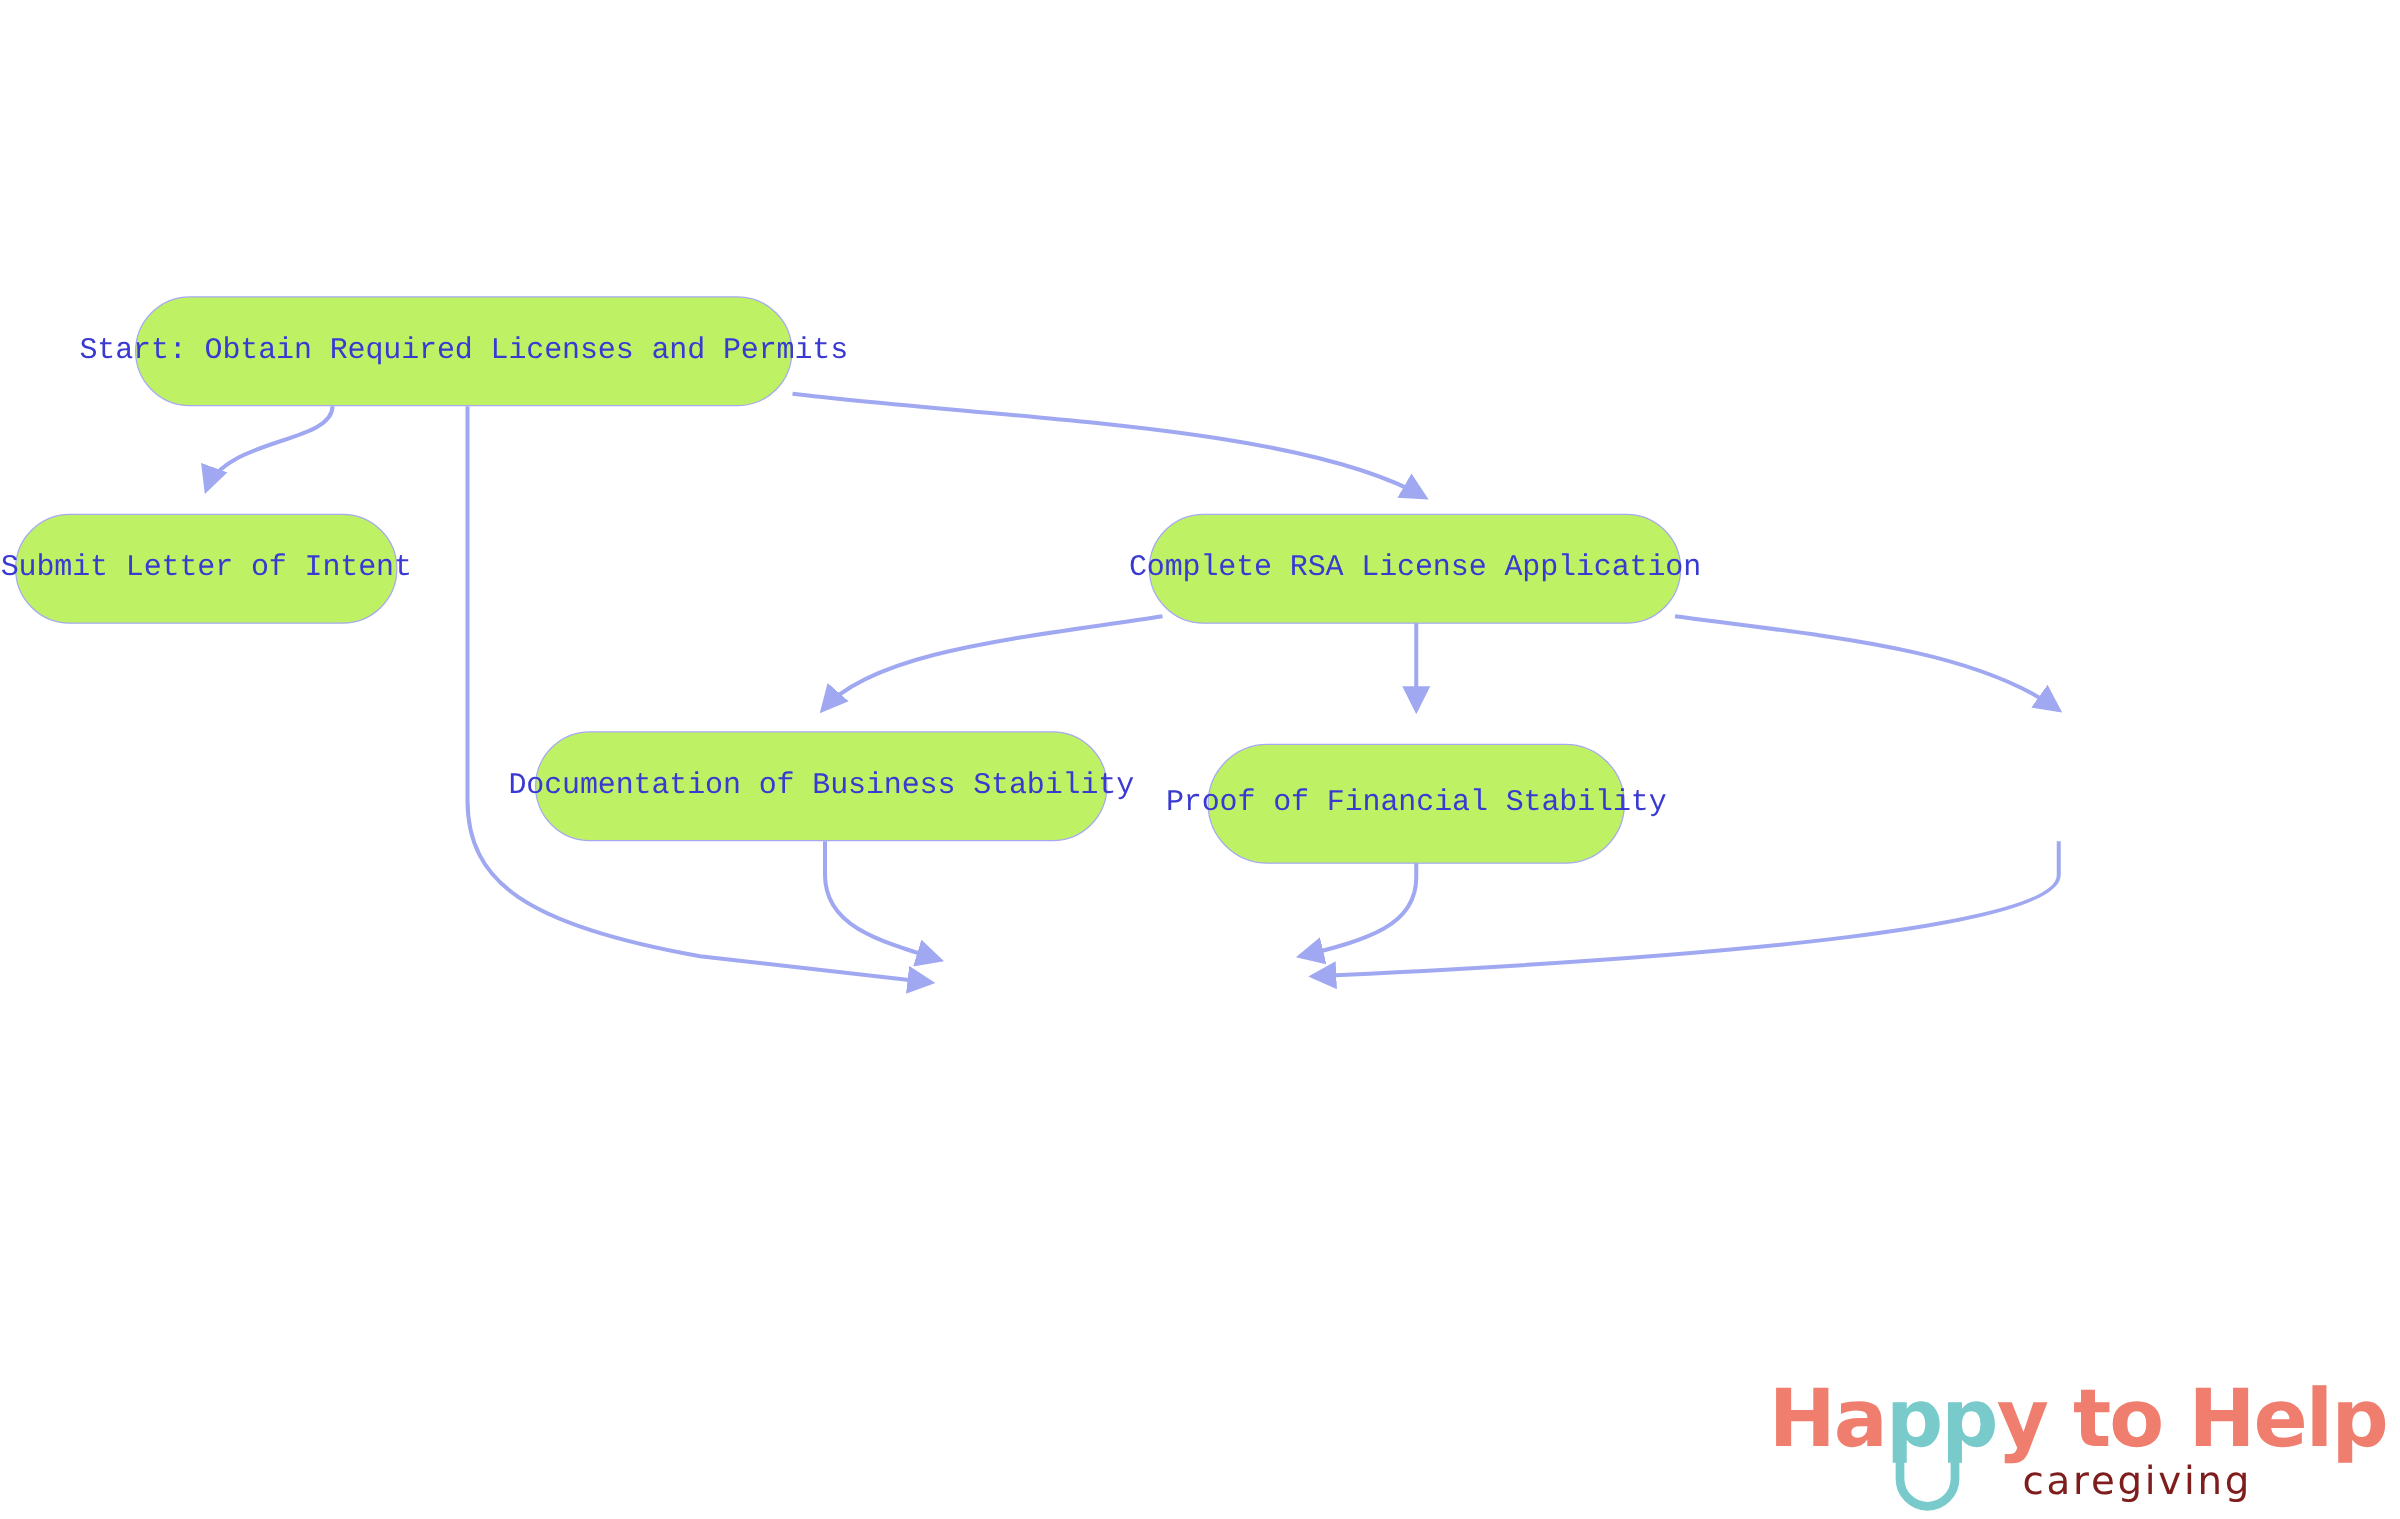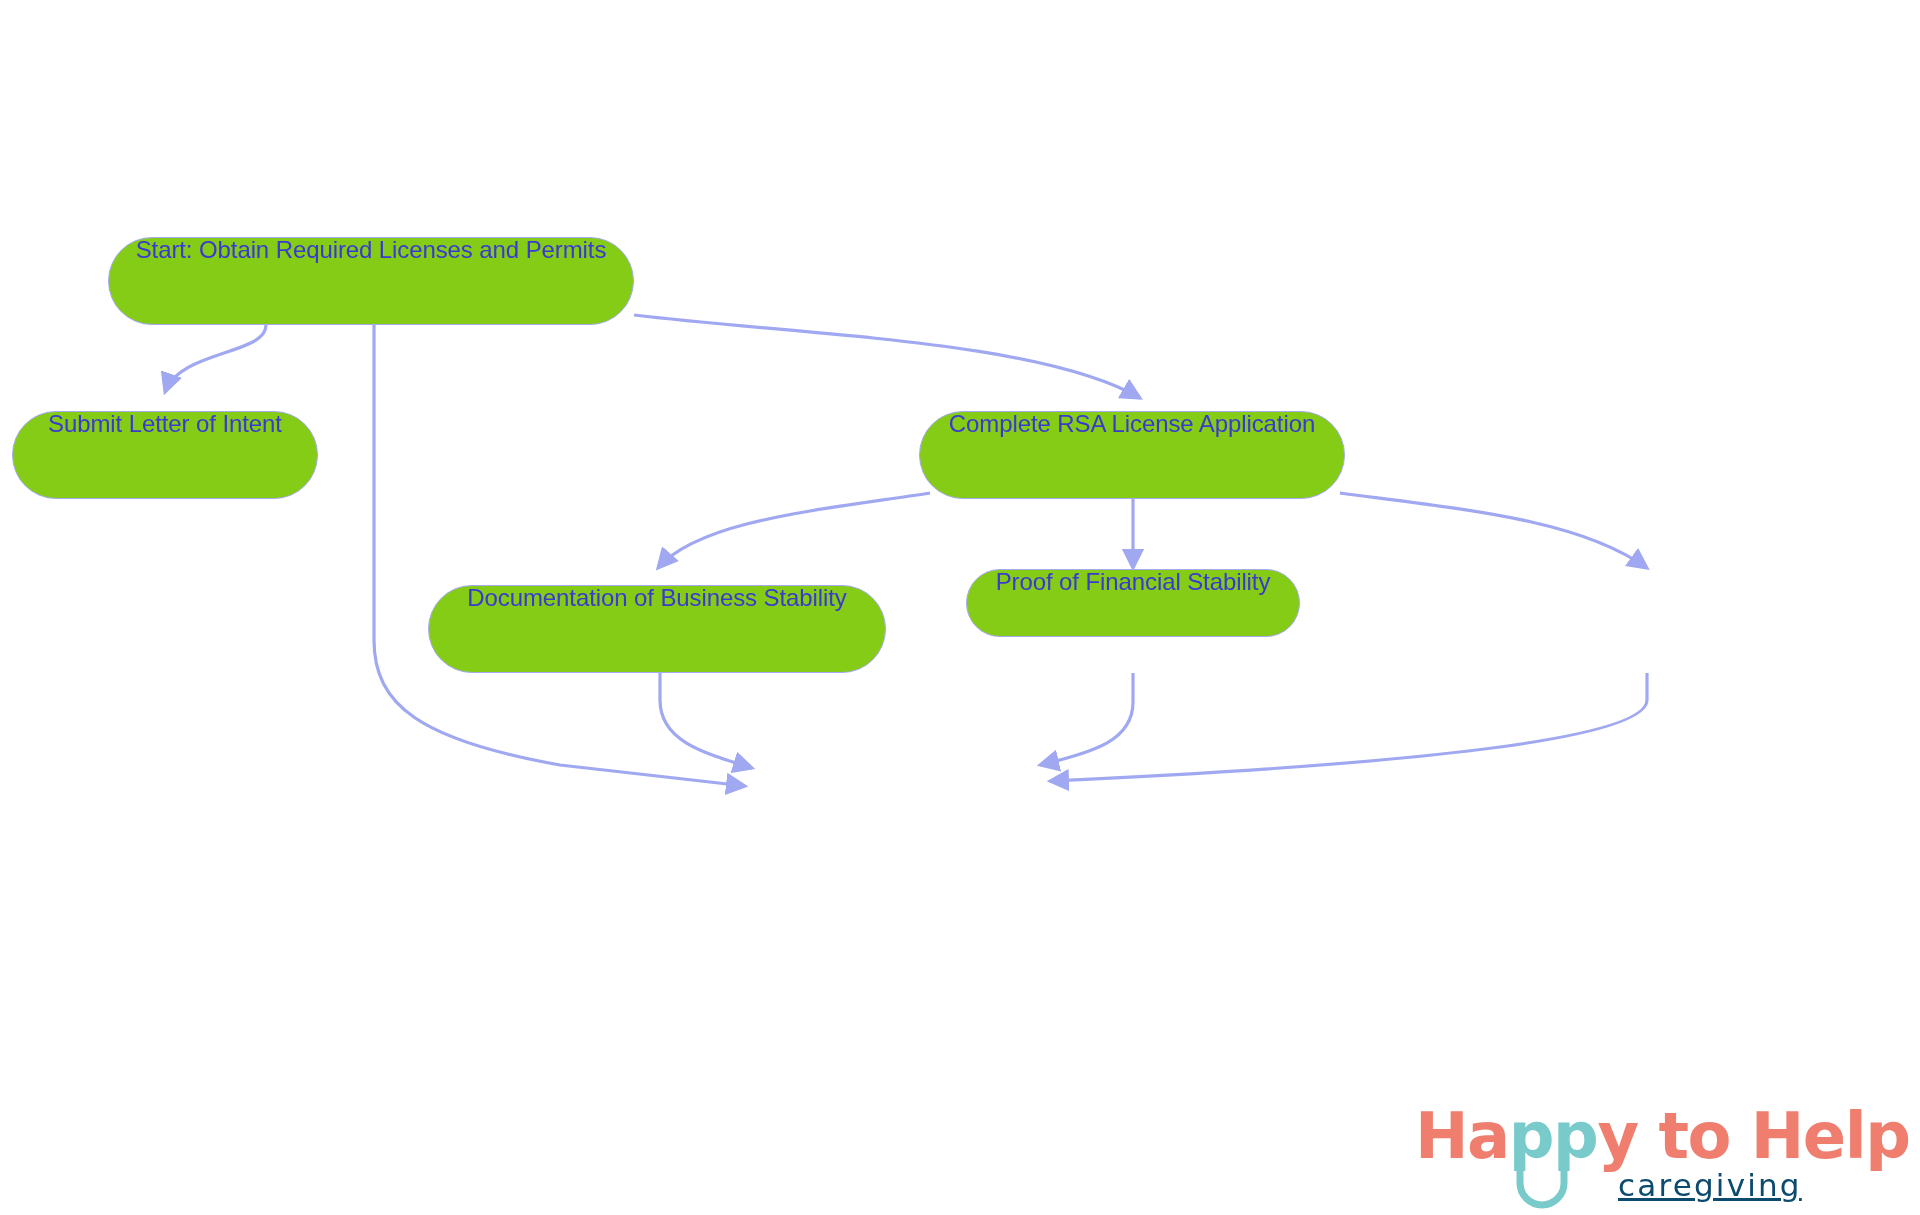--- a/index.html
+++ b/index.html
@@ -24,31 +24,32 @@
     position: absolute;
     left: 0;
     top: 0;
     width: 1920px;
     height: 1215px;
     pointer-events: none;
   }
   .node {
     position: absolute;
     box-sizing: border-box;
-    background: #84cc16;
+    background: #bef264;
     border: 1.6px solid #a6a9ef;
     border-radius: 999px;
     display: flex;
+    align-items: center;
     justify-content: center;
     color: #3a3ad2;
     font-size: 24px;
     font-weight: 400;
     letter-spacing: -0.1px;
     white-space: nowrap;
-    font-family: Liberation Sans, sans-serif;
+    font-family: Liberation Mono, monospace;
   }
   .node-label {
     display: block;
     line-height: 1;
     padding: 0 6px;
   }
   
   #logo {
     position: absolute;
     left: 1415px;
@@ -70,24 +71,23 @@
   }
   .logo-coral { color: #f07e6e; }
   .logo-teal  { color: #79cbcb; }
   .logo-sub {
     position: absolute;
     left: 203px;
     top: 66px;
     font-family: "DejaVu Sans", sans-serif;
     font-size: 31px;
     letter-spacing: 2.2px;
-    color: #0c4a6e;
+    color: #7f1d1d;
     line-height: 1;
     white-space: nowrap;
-    text-decoration: underline;
   }
   .logo-smile {
     position: absolute;
     left: 100px;
     top: 57px;
     width: 54px;
     height: 48px;
   }
 </style>
 </head>
@@ -130,21 +130,21 @@
   </div>
 
   <div class="node" style="left:12px; top:411px; width:306px; height:88px;">
     <span class="node-label">Submit Letter of Intent</span>
   </div>
 
   <div class="node" style="left:428px; top:585px; width:458px; height:88px;">
     <span class="node-label">Documentation of Business Stability</span>
   </div>
 
-  <div class="node" style="left:966px; top:569px; width:334px; height:68px;">
+  <div class="node" style="left:966px; top:595px; width:334px; height:96px;">
     <span class="node-label">Proof of Financial Stability</span>
   </div>
 
 
 
   <div id="logo">
     <div class="logo-wordmark">
       <span class="logo-coral">Ha</span><span class="logo-teal">pp</span><span class="logo-coral">y</span><span class="logo-coral">&nbsp;</span><span class="logo-coral">to</span><span class="logo-coral">&nbsp;</span><span class="logo-coral">Help</span>
     </div>
     <svg class="logo-smile" viewBox="0 0 54 48" xmlns="http://www.w3.org/2000/svg">

